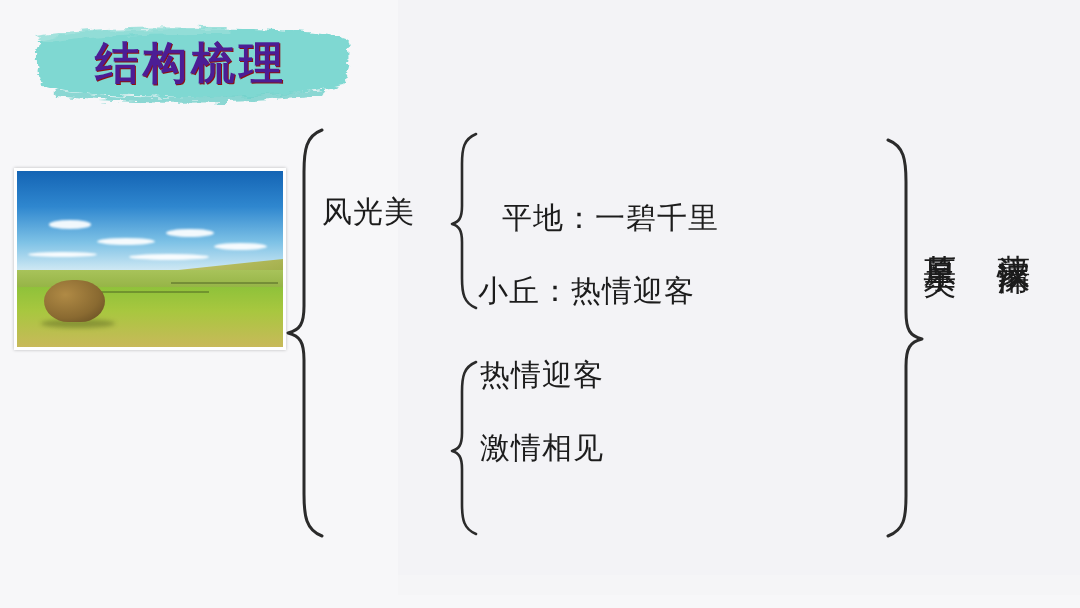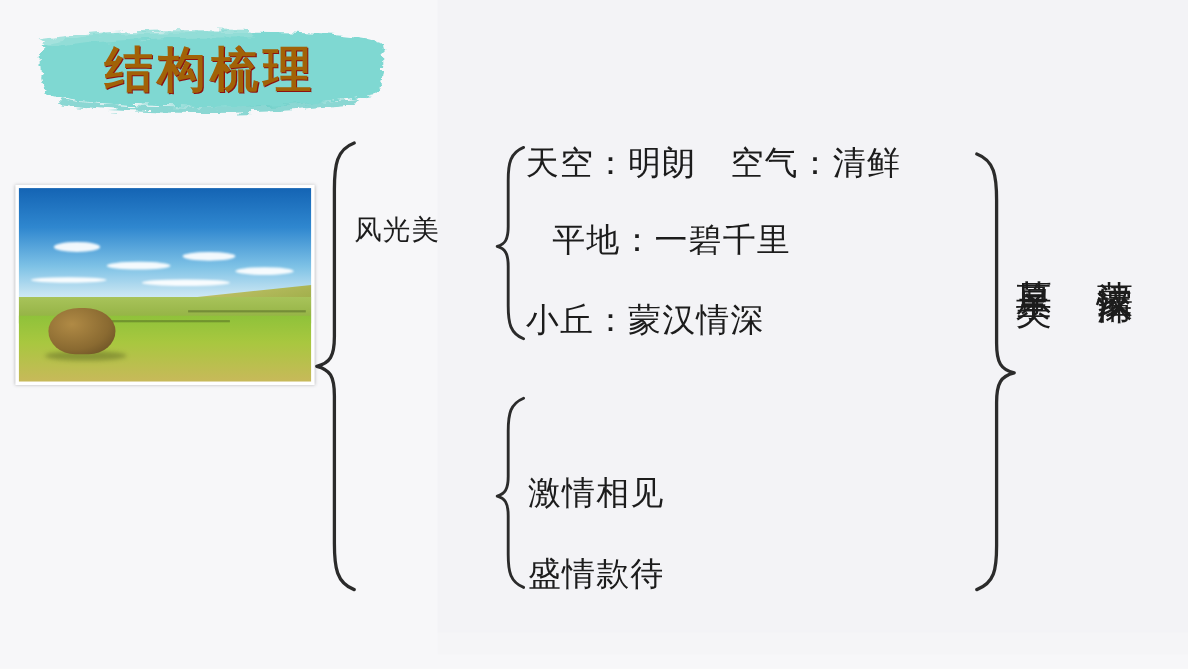--- a/index.html
+++ b/index.html
@@ -49,21 +49,21 @@
     position: absolute;
     left: 0; top: 0;
     width: 330px; height: 86px;
     display: flex;
     align-items: center;
     justify-content: center;
     font-family: "DejaVu Sans", "Liberation Sans", sans-serif;
     font-weight: bold;
     font-size: 44px;
     letter-spacing: 4px;
-    color: #a16207;
+    color: #4c1d95;
     text-shadow: 1px 1px 0 #8e1010;
   }
 
   
   #photo-wrap {
     position: absolute;
     left: 14px;
     top: 168px;
     width: 272px;
     height: 182px;
@@ -148,21 +148,21 @@
   }
 
   
   .node {
     position: absolute;
     font-family: "DejaVu Serif", "Liberation Serif", serif;
     color: #1c1c1c;
     white-space: pre;
   }
   .level1 {
-    font-size: 25px;
+    font-size: 30px;
     letter-spacing: 1px;
   }
   .leaf {
     font-size: 30px;
     letter-spacing: 1px;
   }
   .vcol {
     position: absolute;
     font-family: "DejaVu Serif", "Liberation Serif", serif;
     font-size: 33px;
@@ -231,34 +231,33 @@
 
   <div class="node level1" style="left:322px; top:192px;">风光美</div>
 
   <div class="brace" style="left:448px; top:130px; width:34px; height:182px;">
     <svg width="34" height="182" viewBox="0 0 34 182">
       <path d="M28,4 C16,9 14,18 14,34 L14,76 C14,88 11,92 4,94
                C11,96 14,100 14,112 L14,148 C14,164 16,173 28,178" stroke-width="2.6"></path>
     </svg>
   </div>
 
-  <div class="node leaf" style="left:478px; top:128px;">天空：明朗　空气：清鲜</div>
   <div class="node leaf" style="left:478px; top:198px;margin-left:24px;">平地：一碧千里</div>
-  <div class="node leaf" style="left:478px; top:271px;">小丘：蒙汉情深</div>
+  <div class="node leaf" style="left:478px; top:271px;">小丘：热情迎客</div>
 
 
   <div class="brace" style="left:448px; top:358px; width:34px; height:180px;">
     <svg width="34" height="180" viewBox="0 0 34 180">
       <path d="M28,4 C16,9 14,18 14,34 L14,75 C14,87 11,91 4,93
                C11,95 14,99 14,111 L14,146 C14,162 16,171 28,176" stroke-width="2.6"></path>
     </svg>
   </div>
 
+  <div class="node leaf" style="left:480px; top:355px;">热情迎客</div>
   <div class="node leaf" style="left:480px; top:428px;text-align:right;">激情相见</div>
-  <div class="node leaf" style="left:480px; top:502px;">盛情款待</div>
 
   <div class="brace" style="left:886px; top:136px; width:42px; height:404px;">
     <svg width="42" height="404" viewBox="0 0 42 404">
       <path d="M2,4 C18,10 20,24 20,46 L20,176 C20,194 24,200 36,203
                C24,206 20,212 20,230 L20,360 C20,382 18,394 2,400" stroke-width="3"></path>
     </svg>
   </div>
 
   <div class="vcol" style="left:922px; top:228px; height:220px;">草原景美</div>
   <div class="vcol" style="left:996px; top:228px; height:220px;">蒙汉情深</div>

